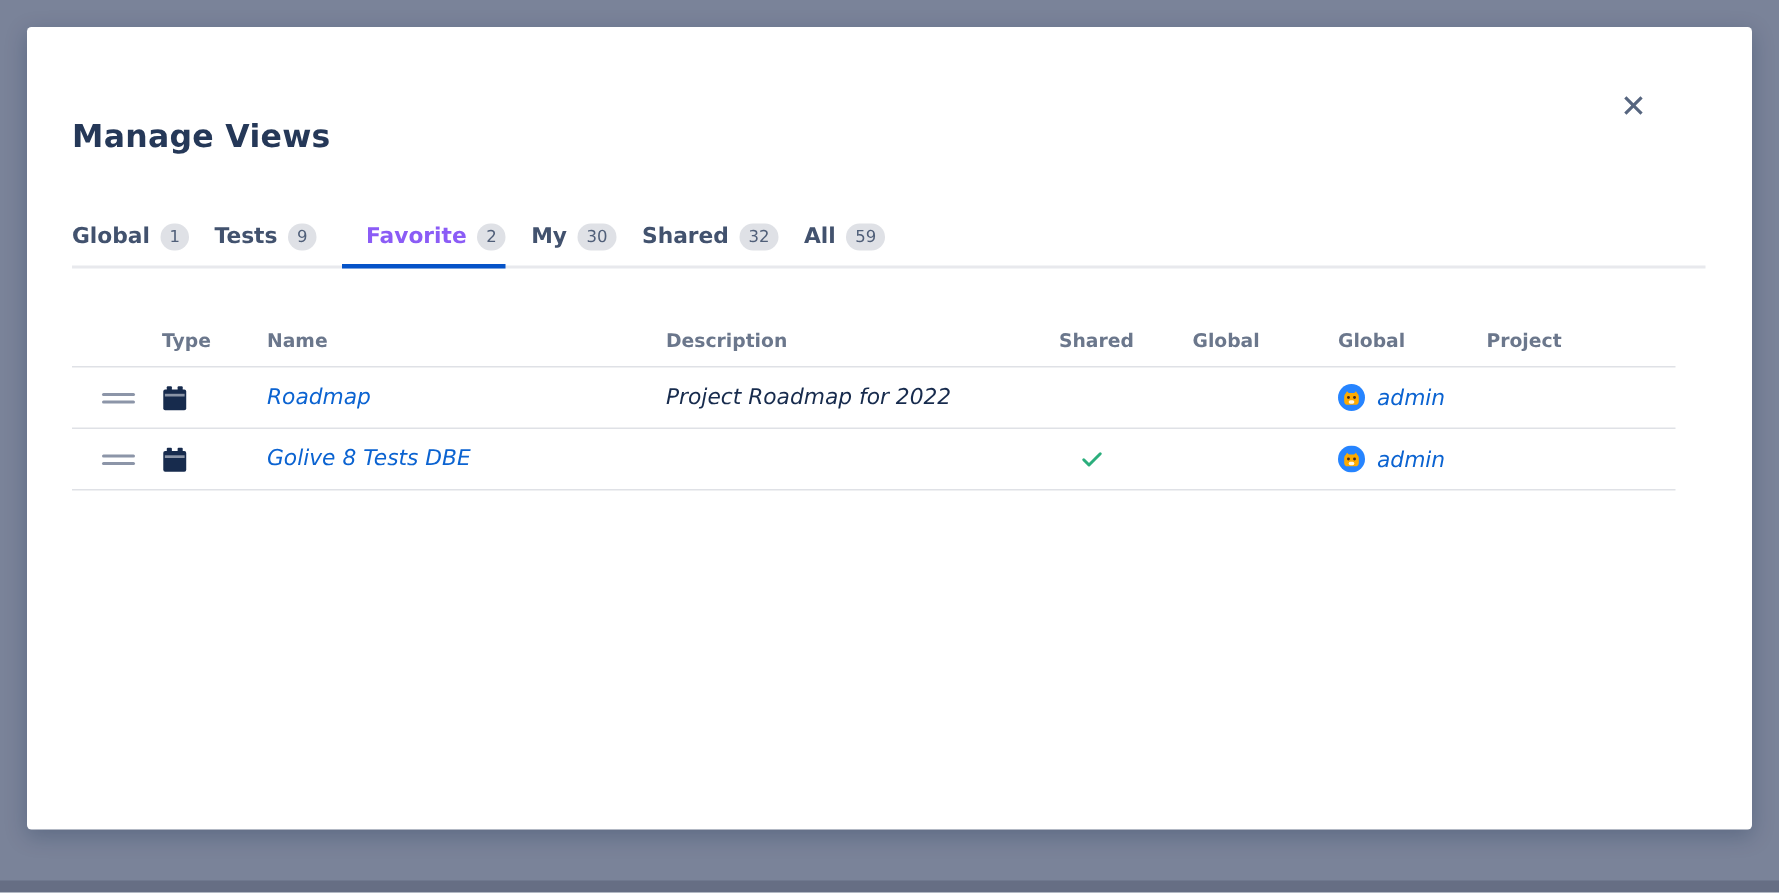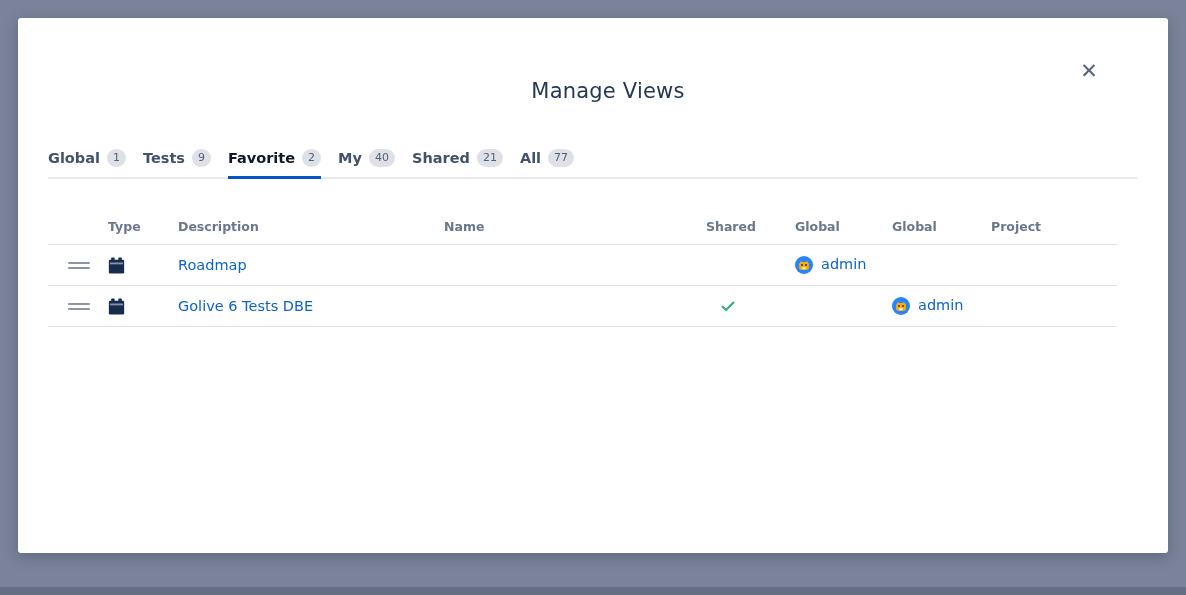--- a/index.html
+++ b/index.html
@@ -21,55 +21,55 @@
     box-shadow:0 4px 14px rgba(9,30,66,0.25);
   }
   .close {
     position:absolute; top:40px; right:66px;
     width:26px; height:26px; line-height:26px;
     text-align:center; font-size:21px; color:#56657f;
     cursor:pointer; user-select:none;
   }
   .title {
     margin:60px 0 0 30px;
-    font-size:21px; line-height:26px; font-weight:normal;
-    color:#253858; letter-spacing:0.2px;text-align:center;
+    font-size:21px; line-height:26px; font-weight:bold;
+    color:#253858; letter-spacing:0.2px;
   }
   
   .tabs {
     display:flex; align-items:flex-end; gap:17px;
     margin:44px 31px 0 30px;
     border-bottom:2px solid #e8e9ed;
   }
   .tab {
     display:flex; align-items:center; gap:7px;
     padding-bottom:8px; margin-bottom:-2px;
     border-bottom:3px solid transparent;
     cursor:pointer; white-space:nowrap;
   }
   .tab-label { font-size:14.5px; font-weight:bold; color:#42526e; line-height:20px; }
-  .tab.active .tab-label { color:#0f172a; }
+  .tab.active .tab-label { color:#8b5cf6;margin-left:16px; }
   .tab.active { border-bottom-color:#0553c8; }
   .badge {
     background:#dfe1e6; color:#505f79;
     font-size:11px; line-height:18px; height:18px;
     min-width:18px; padding:0 6px; border-radius:9px;
     text-align:center;
   }
   
   .table { margin-left:30px; width:1069px; }
   .tr, .thead {
     display:grid;
     grid-template-columns:60px 70px 266px 262px 89px 97px 99px minmax(0,1fr);
     align-items:center;
   }
   .thead { padding-top:40px; padding-bottom:10px; border-bottom:1px solid #dfe1e6; }
   .th { font-size:12.5px; font-weight:bold; color:#6b778c; }
   .tr { height:41px; border-bottom:1px solid #dfe1e6; }
-  .td { display:flex; align-items:flex-start; }
+  .td { display:flex; align-items:flex-end;font-style:italic; }
   .td-handle { justify-content:flex-start; padding-left:20px; }
   .td-shared { padding-left:14px; }
   .drag-handle { display:inline-flex; flex-direction:column; gap:3px; width:22px; cursor:grab; }
   .drag-handle i { display:block; height:2px; background:#8c95a8; border-radius:1px; }
   .name-link, .owner-link {
     color:#0b63d1; font-size:14.5px; text-decoration:none; cursor:pointer;
   }
   .desc { font-size:14.5px; color:#172b4d; }
   .type-icon { width:17px; height:17px; display:inline-block; }
   .avatar { width:18px; height:18px; margin-right:8px; display:inline-block; }
@@ -94,39 +94,39 @@
       <div class="tab">
         <span class="tab-label">Tests</span>
         <span class="badge">9</span>
       </div>
       <div class="tab active">
         <span class="tab-label">Favorite</span>
         <span class="badge">2</span>
       </div>
       <div class="tab">
         <span class="tab-label">My</span>
-        <span class="badge">40</span>
+        <span class="badge">30</span>
       </div>
       <div class="tab">
         <span class="tab-label">Shared</span>
-        <span class="badge">21</span>
+        <span class="badge">32</span>
       </div>
       <div class="tab">
         <span class="tab-label">All</span>
-        <span class="badge">77</span>
+        <span class="badge">59</span>
       </div>
     </div>
 
     <div class="table">
 
       <div class="thead">
         <div class="th"></div>
         <div class="th">Type</div>
+        <div class="th">Name</div>
         <div class="th">Description</div>
-        <div class="th">Name</div>
         <div class="th">Shared</div>
         <div class="th">Global</div>
         <div class="th">Global</div>
         <div class="th">Project</div>
       </div>
 
       <div class="tr">
         <div class="td td-handle">
           <span class="drag-handle">
               <i></i>
@@ -139,20 +139,21 @@
               <rect x="3" y="0.5" width="3.2" height="4" rx="0.6" fill="#172b4d"></rect>
               <rect x="9.8" y="0.5" width="3.2" height="4" rx="0.6" fill="#172b4d"></rect>
               <rect x="0.8" y="2.5" width="14.4" height="13" rx="1.2" fill="#172b4d"></rect>
               <rect x="1.8" y="5.2" width="12.4" height="1.7" fill="#8a94a6"></rect>
             </svg>
           </span>
         </div>
         <div class="td">
           <a class="name-link">Roadmap</a>
         </div>
+        <div class="td desc">Project Roadmap for 2022</div>
         <div class="td td-shared"></div>
         <div class="td"></div>
         <div class="td">
           <span class="avatar">
             <svg viewBox="0 0 24 24" width="18" height="18">
               <circle cx="12" cy="12" r="12" fill="#2684ff"></circle>
               <path d="M6 10 L8 6.5 L10 8.5 Z" fill="#ffab00"></path>
               <path d="M18 10 L16 6.5 L14 8.5 Z" fill="#ffab00"></path>
               <rect x="5.5" y="8" width="13" height="10.5" rx="3.5" fill="#ffab00"></rect>
               <circle cx="9.3" cy="12" r="1.3" fill="#44281d"></circle>
@@ -176,21 +177,21 @@
           <span class="type-icon">
             <svg viewBox="0 0 16 16" width="17" height="17">
               <rect x="3" y="0.5" width="3.2" height="4" rx="0.6" fill="#172b4d"></rect>
               <rect x="9.8" y="0.5" width="3.2" height="4" rx="0.6" fill="#172b4d"></rect>
               <rect x="0.8" y="2.5" width="14.4" height="13" rx="1.2" fill="#172b4d"></rect>
               <rect x="1.8" y="5.2" width="12.4" height="1.7" fill="#8a94a6"></rect>
             </svg>
           </span>
         </div>
         <div class="td">
-          <a class="name-link">Golive 6 Tests DBE</a>
+          <a class="name-link">Golive 8 Tests DBE</a>
         </div>
         <div class="td desc"></div>
         <div class="td td-shared">
           <span class="check-icon">
             <svg viewBox="0 0 16 16" width="16" height="16">
               <path d="M2.5 8.5 L6 12 L13.5 4.5" fill="none" stroke="#2bae7c" stroke-width="2" stroke-linecap="round" stroke-linejoin="round"></path>
             </svg>
           </span>
         </div>
         <div class="td"></div>

